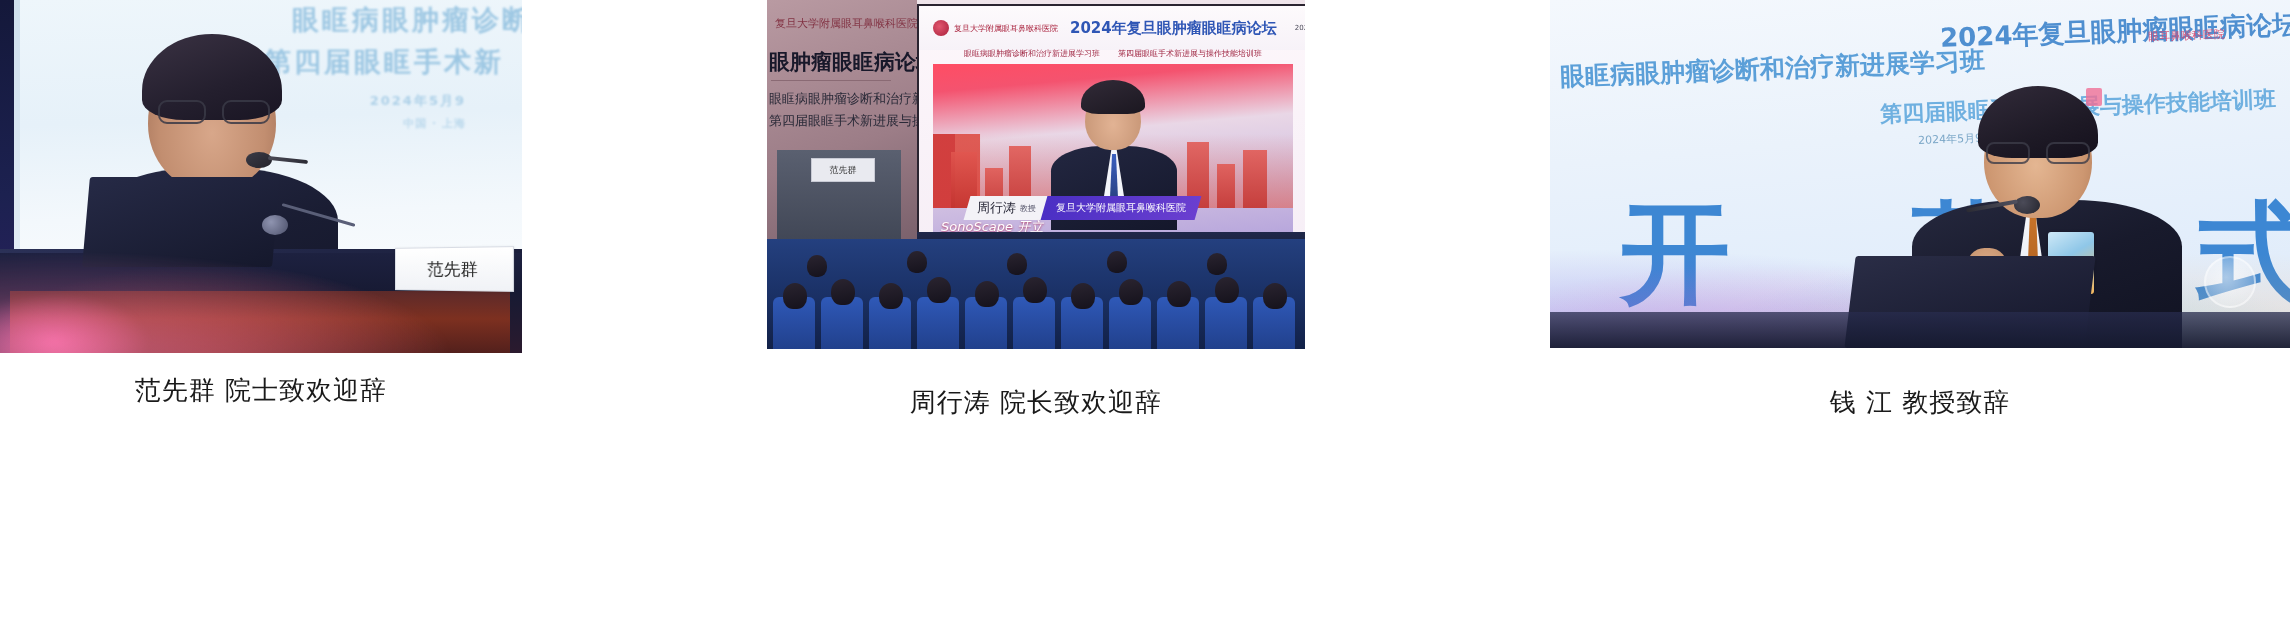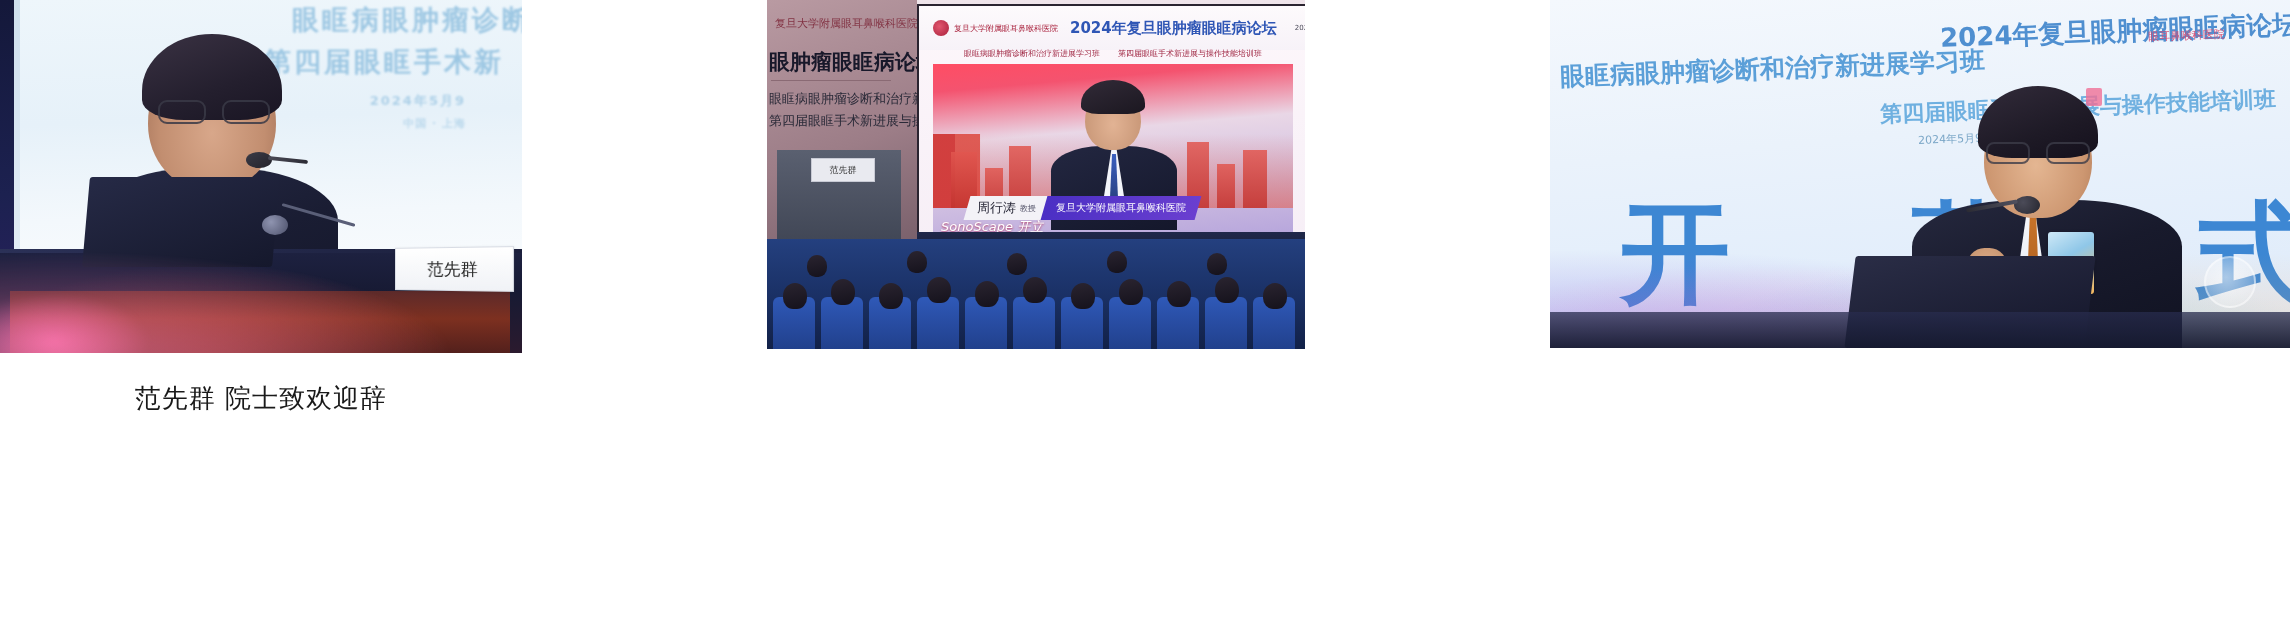--- a/index.html
+++ b/index.html
@@ -48,21 +48,21 @@
 
   .caption {
     width: 100%;
     text-align: center;
     font-size: 26px;
     color: #1a1a1a;
     letter-spacing: 1px;
     font-family: "DejaVu Sans", "Liberation Sans", sans-serif;
     white-space: nowrap;
   }
-  .panel-1 .caption { margin-top: 28px; }
+  .panel-1 .caption { margin-top: 20px; }
   .panel-2 .caption { margin-top: 36px; }
   .panel-3 .caption { margin-top: 37px; }
 
   
   .p1-bg {
     position: absolute; inset: 0;
     background:
       linear-gradient(178deg, #eef6fb 0%, #e6f1f9 34%, #f3f8fc 60%, #ffffff 100%);
   }
   .p1-leftbar {
@@ -588,20 +588,21 @@
           <div class="p2-head" style="left:448px; bottom:46px;"></div>
           <div class="p2-head" style="left:496px; bottom:40px;"></div>
 
           <div class="p2-head" style="left:40px;  bottom:72px; width:20px;height:22px;"></div>
           <div class="p2-head" style="left:140px; bottom:76px; width:20px;height:22px;"></div>
           <div class="p2-head" style="left:240px; bottom:74px; width:20px;height:22px;"></div>
           <div class="p2-head" style="left:340px; bottom:76px; width:20px;height:22px;"></div>
           <div class="p2-head" style="left:440px; bottom:74px; width:20px;height:22px;"></div>
         </div>
       </div>
+      <div class="caption">周行涛 院长致欢迎辞</div>
     </div>
 
     <div class="panel panel-3">
       <div class="photo">
         <div class="p3-bg"></div>
 
         <div class="p3-screen-line p3-l1">2024年复旦眼肿瘤眼眶病论坛</div>
         <div class="p3-screen-line p3-l2">眼眶病眼肿瘤诊断和治疗新进展学习班</div>
         <div class="p3-screen-line p3-l3">第四届眼眶手术新进展与操作技能培训班</div>
         <div class="p3-screen-line p3-l4">2024年5月9-12日 中国 · 上海</div>
@@ -622,16 +623,17 @@
         <div class="p3-hand"></div>
         <div class="p3-mic">
           <div class="p3-mic-head"></div>
           <div class="p3-mic-stick"></div>
         </div>
 
         <div class="p3-laptop"></div>
         <div class="p3-desk"></div>
         <div class="p3-seal"></div>
       </div>
+      <div class="caption">钱 江 教授致辞</div>
     </div>
 
   </div>
 </div>
 
 </body></html>

